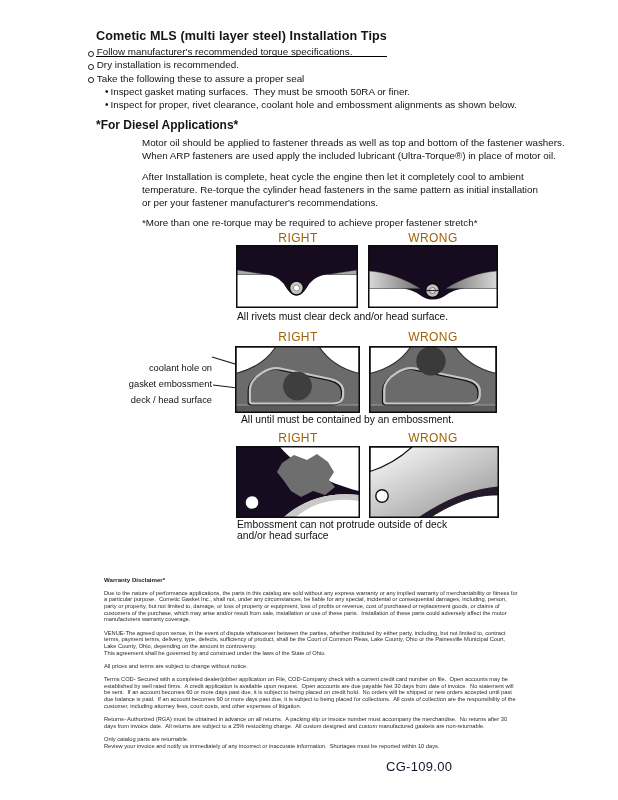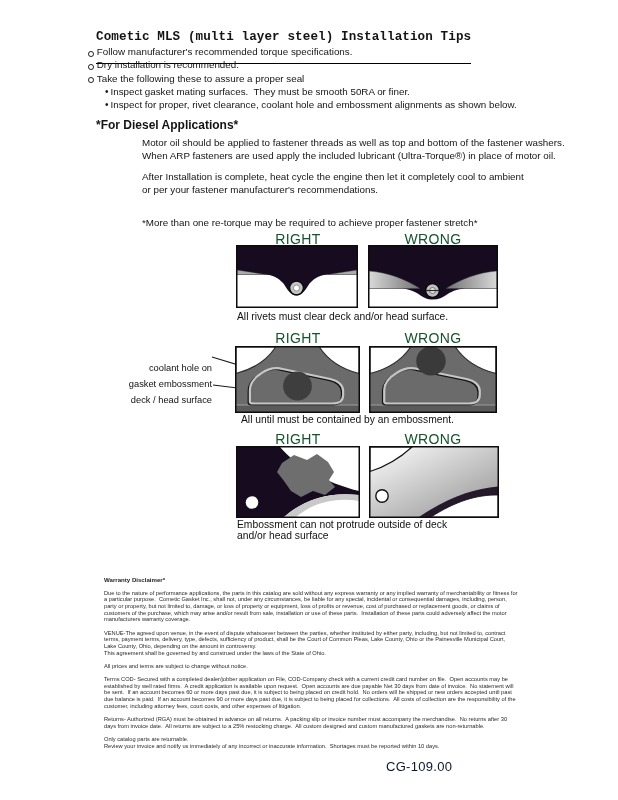--- a/index.html
+++ b/index.html
@@ -4,32 +4,32 @@
 <style>
   html,body{margin:0;padding:0;background:#ffffff;}
   .page{
     position:relative;width:618px;height:800px;background:#ffffff;
     font-family:"Liberation Sans",sans-serif;color:#141414;overflow:hidden;
   }
   .abs{position:absolute;}
   .pre{white-space:pre;}
   .title{
     font-size:12.6px;font-weight:bold;letter-spacing:.1px;
-    border-bottom:1.6px solid #000;padding-bottom:19px;display:inline-block;white-space:pre;font-family:Liberation Mono, monospace;
+    border-bottom:1.6px solid #000;padding-bottom:13px;display:inline-block;white-space:pre;
   }
   .tiprow{display:flex;align-items:center;line-height:13.3px;font-size:9.8px;}
   .o-bullet{
     width:3.8px;height:3.8px;border:1px solid #1a1a1a;border-radius:50%;
     display:inline-block;margin:4px 3px 0 0;flex:0 0 auto;background:#fff;
   }
   .d-bullet{font-size:10px;margin:0 2px 0 0;line-height:13.3px;flex:0 0 auto;}
   .sub{margin-left:17px;}
   .h2{font-size:12px;font-weight:bold;white-space:pre;text-align:right;}
   .body-line{font-size:9.8px;line-height:13.2px;white-space:pre;padding-left:46px;}
-  .rw{font-size:14px;letter-spacing:.4px;text-align:center;color:#14532d;}
+  .rw{font-size:12px;letter-spacing:.4px;text-align:center;color:#a16207;}
   .caption{font-size:10.3px;font-weight:500;white-space:pre;color:#101010;}
   .callout{font-size:9.3px;line-height:10.6px;text-align:right;white-space:pre;color:#101010;}
   .warr{width:414px;font-size:5.7px;line-height:6.7px;color:#2a2a2a;white-space:pre-wrap;}
   .warr-h{font-size:6.1px;font-weight:bold;color:#1c1c1c;white-space:pre;}
   .warr-gap{margin-top:6.5px;}
   .footer-code{font-size:13px;color:#0f172a;letter-spacing:.3px;white-space:pre;}
   svg{display:block;}
 </style>
 </head>
 <body>
@@ -63,20 +63,21 @@
     </div>
   </div>
 
   <div class="abs h2" style="left:96px;top:118px;">*For Diesel Applications*</div>
   <div class="abs" style="left:96px;top:136px;">
     <div class="body-line">Motor oil should be applied to fastener threads as well as top and bottom of the fastener washers.</div>
     <div class="body-line">When ARP fasteners are used apply the included lubricant (Ultra-Torque®) in place of motor oil.</div>
   </div>
   <div class="abs" style="left:96px;top:170px;">
     <div class="body-line">After Installation is complete, heat cycle the engine then let it completely cool to ambient</div>
+    <div class="body-line">temperature. Re-torque the cylinder head fasteners in the same pattern as initial installation</div>
     <div class="body-line">or per your fastener manufacturer's recommendations.</div>
   </div>
   <div class="abs body-line" style="left:96px;top:216px;">*More than one re-torque may be required to achieve proper fastener stretch*</div>
 
   <div class="abs rw" style="left:236px;top:231px;width:124px;">RIGHT</div>
   <div class="abs rw" style="left:368px;top:231px;width:130px;">WRONG</div>
 
   <div class="abs" style="left:236px;top:245px;">
     <svg width="122" height="63" viewBox="0 0 122 63">
       <rect x="0.75" y="0.75" width="120.5" height="61.5" fill="#ffffff" stroke="none"></rect>

